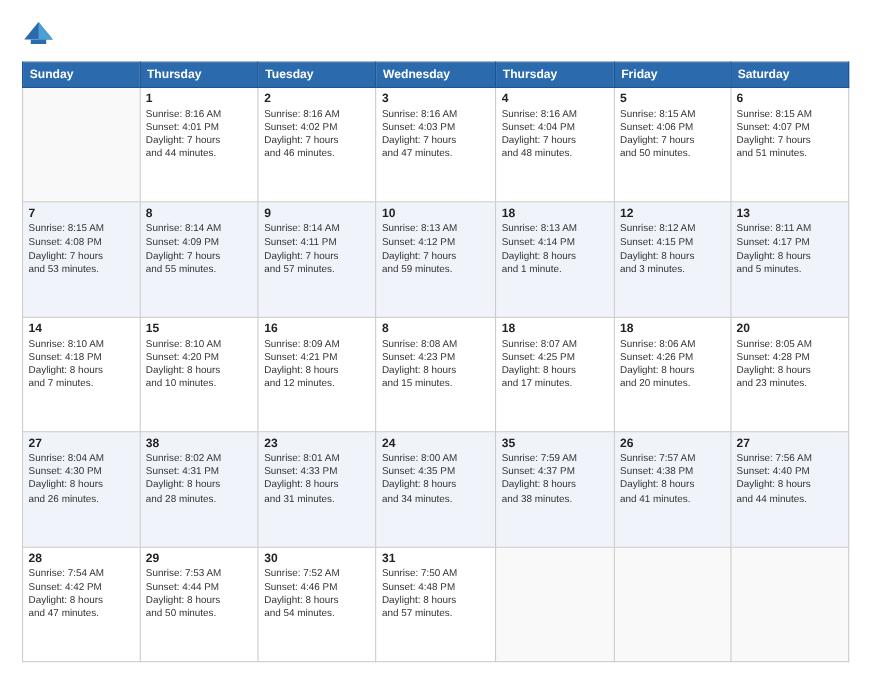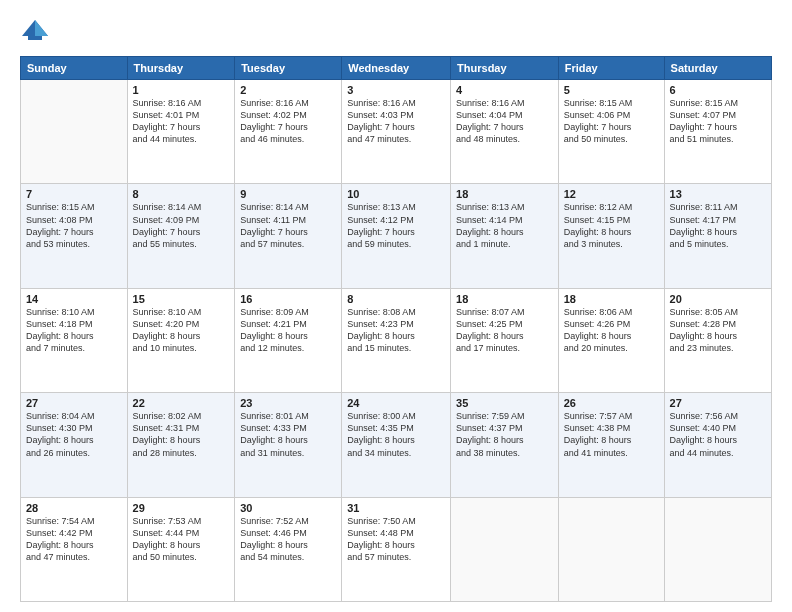--- a/index.html
+++ b/index.html
@@ -221,21 +221,21 @@
             <div class="day-num">20</div>
             <div class="day-info">Sunrise: 8:05 AM<br>Sunset: 4:28 PM<br>Daylight: 8 hours<br>and 23 minutes.</div>
           </td>
         </tr>
         <tr class="row-alt">
           <td>
             <div class="day-num">27</div>
             <div class="day-info">Sunrise: 8:04 AM<br>Sunset: 4:30 PM<br>Daylight: 8 hours<br>and 26 minutes.</div>
           </td>
           <td>
-            <div class="day-num">22</div>
+            <div class="day-num">38</div>
             <div class="day-info">Sunrise: 8:02 AM<br>Sunset: 4:31 PM<br>Daylight: 8 hours<br>and 28 minutes.</div>
           </td>
           <td>
             <div class="day-num">23</div>
             <div class="day-info">Sunrise: 8:01 AM<br>Sunset: 4:33 PM<br>Daylight: 8 hours<br>and 31 minutes.</div>
           </td>
           <td>
             <div class="day-num">24</div>
             <div class="day-info">Sunrise: 8:00 AM<br>Sunset: 4:35 PM<br>Daylight: 8 hours<br>and 34 minutes.</div>
           </td>

